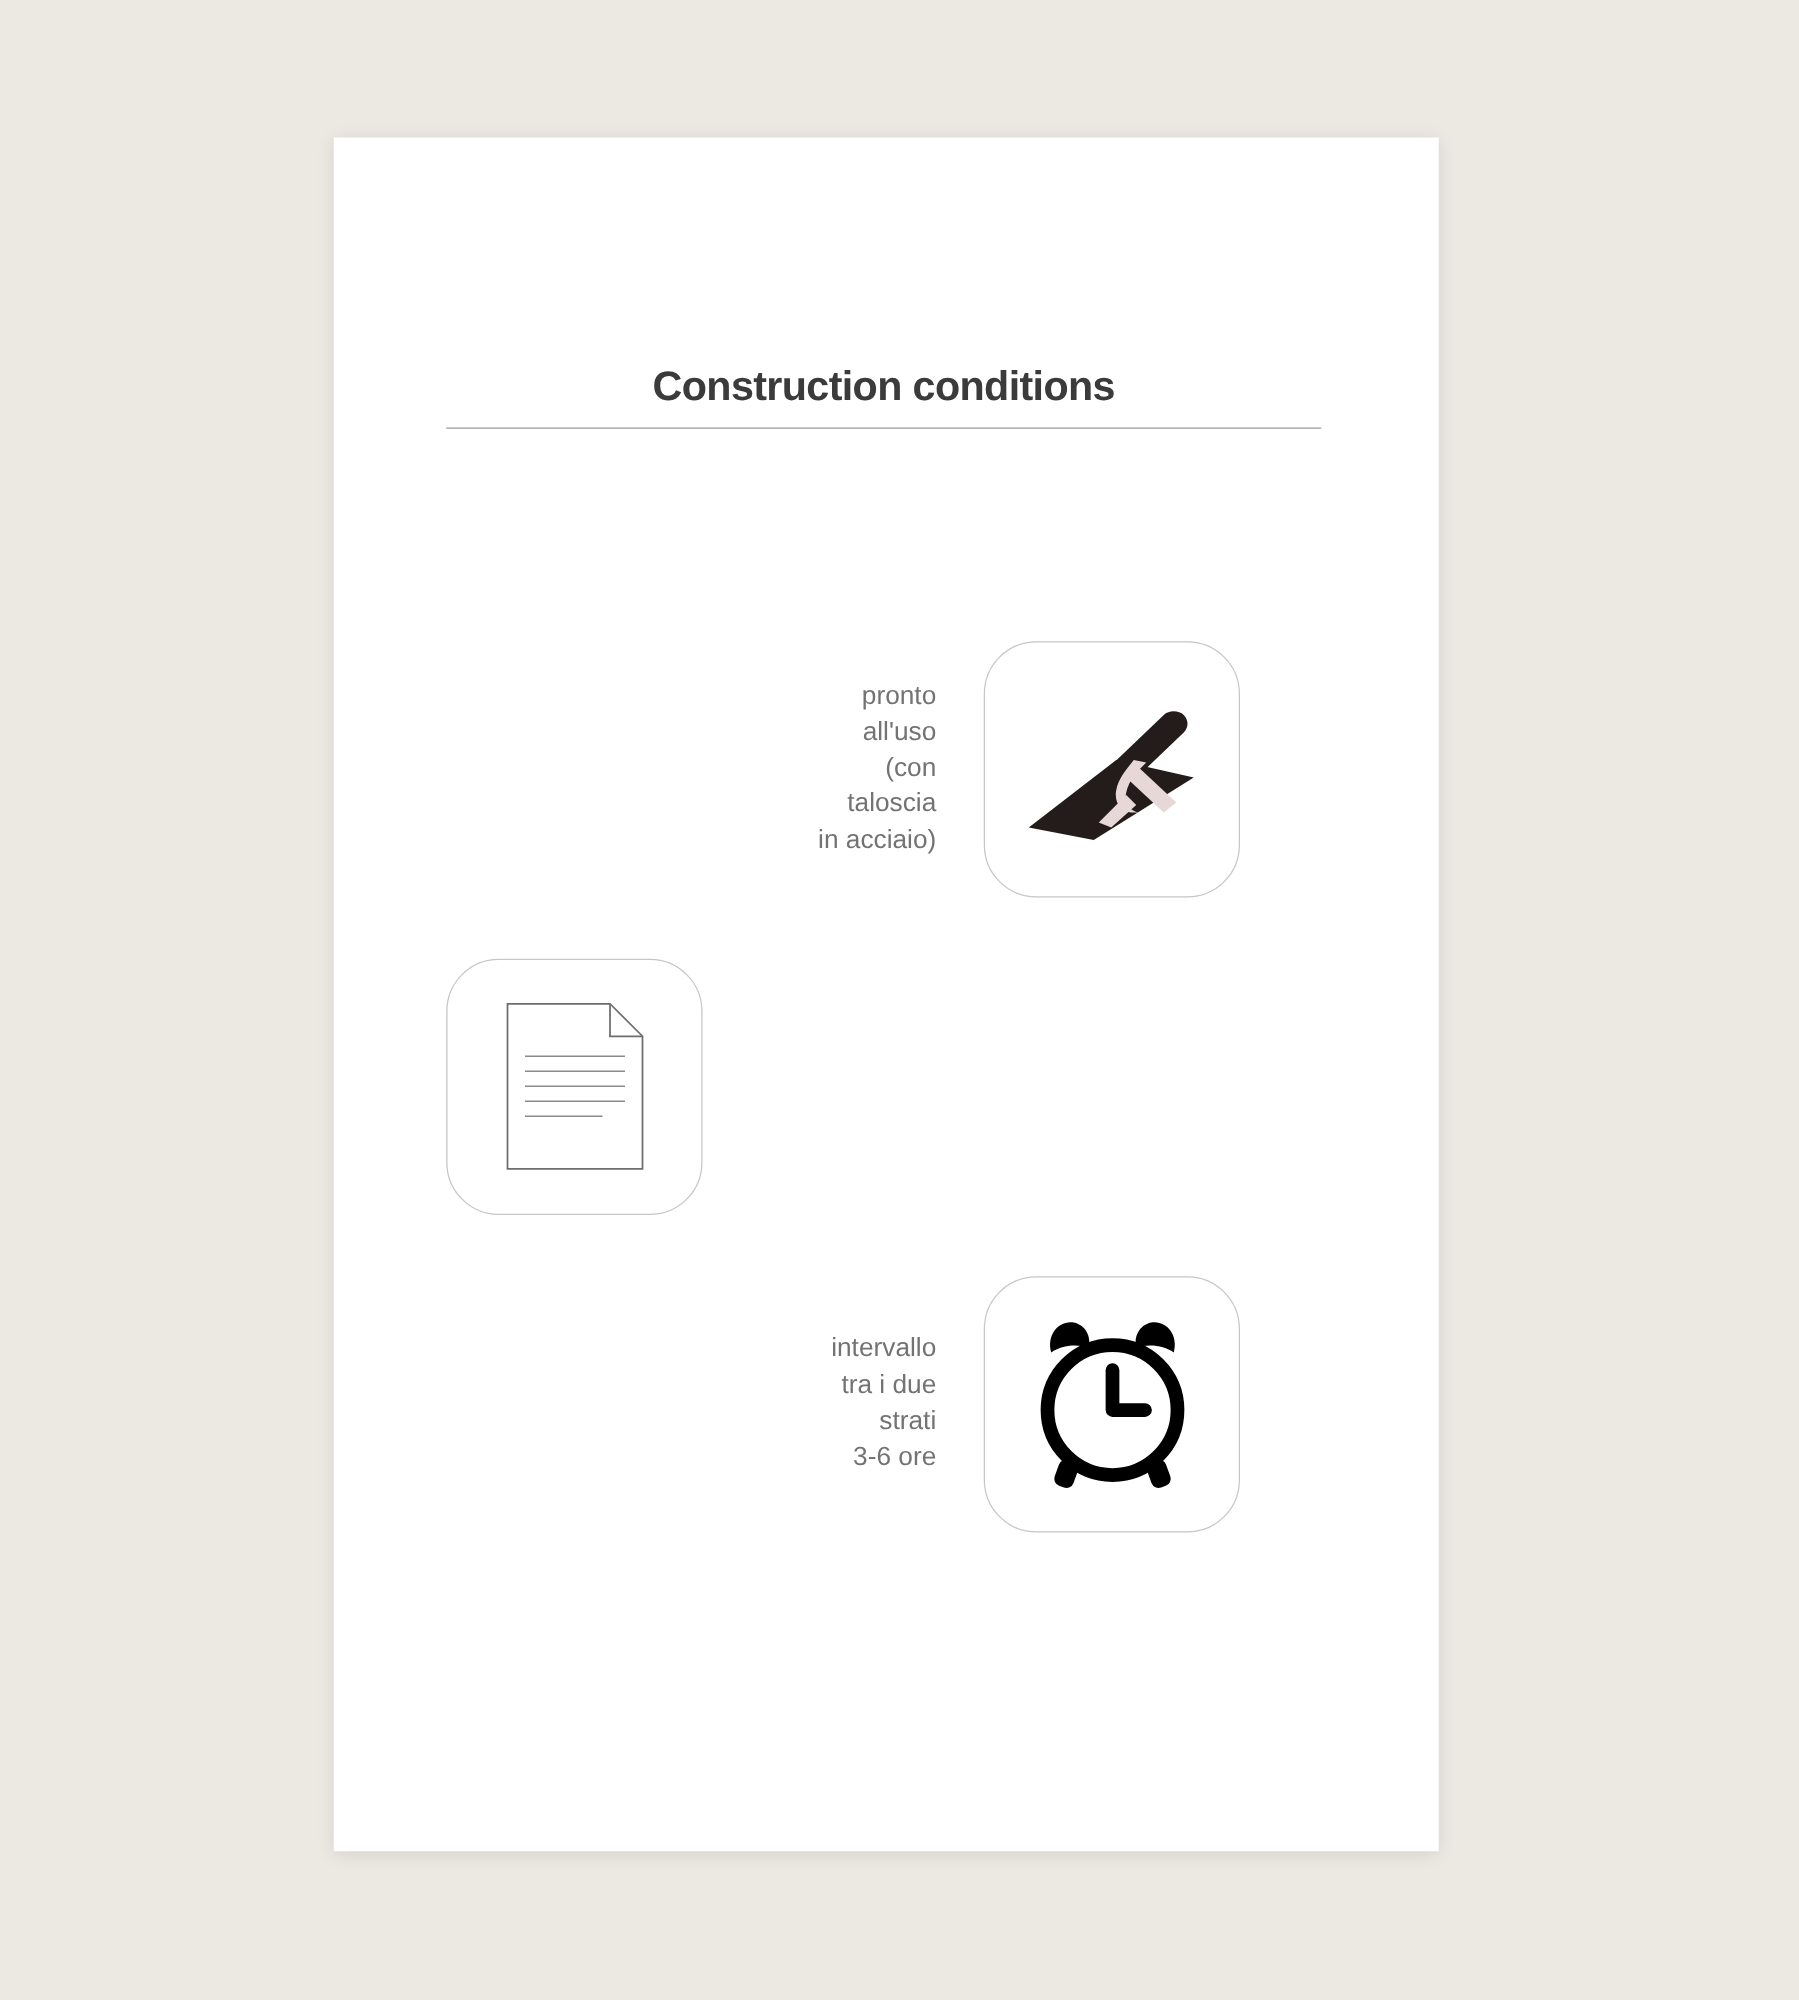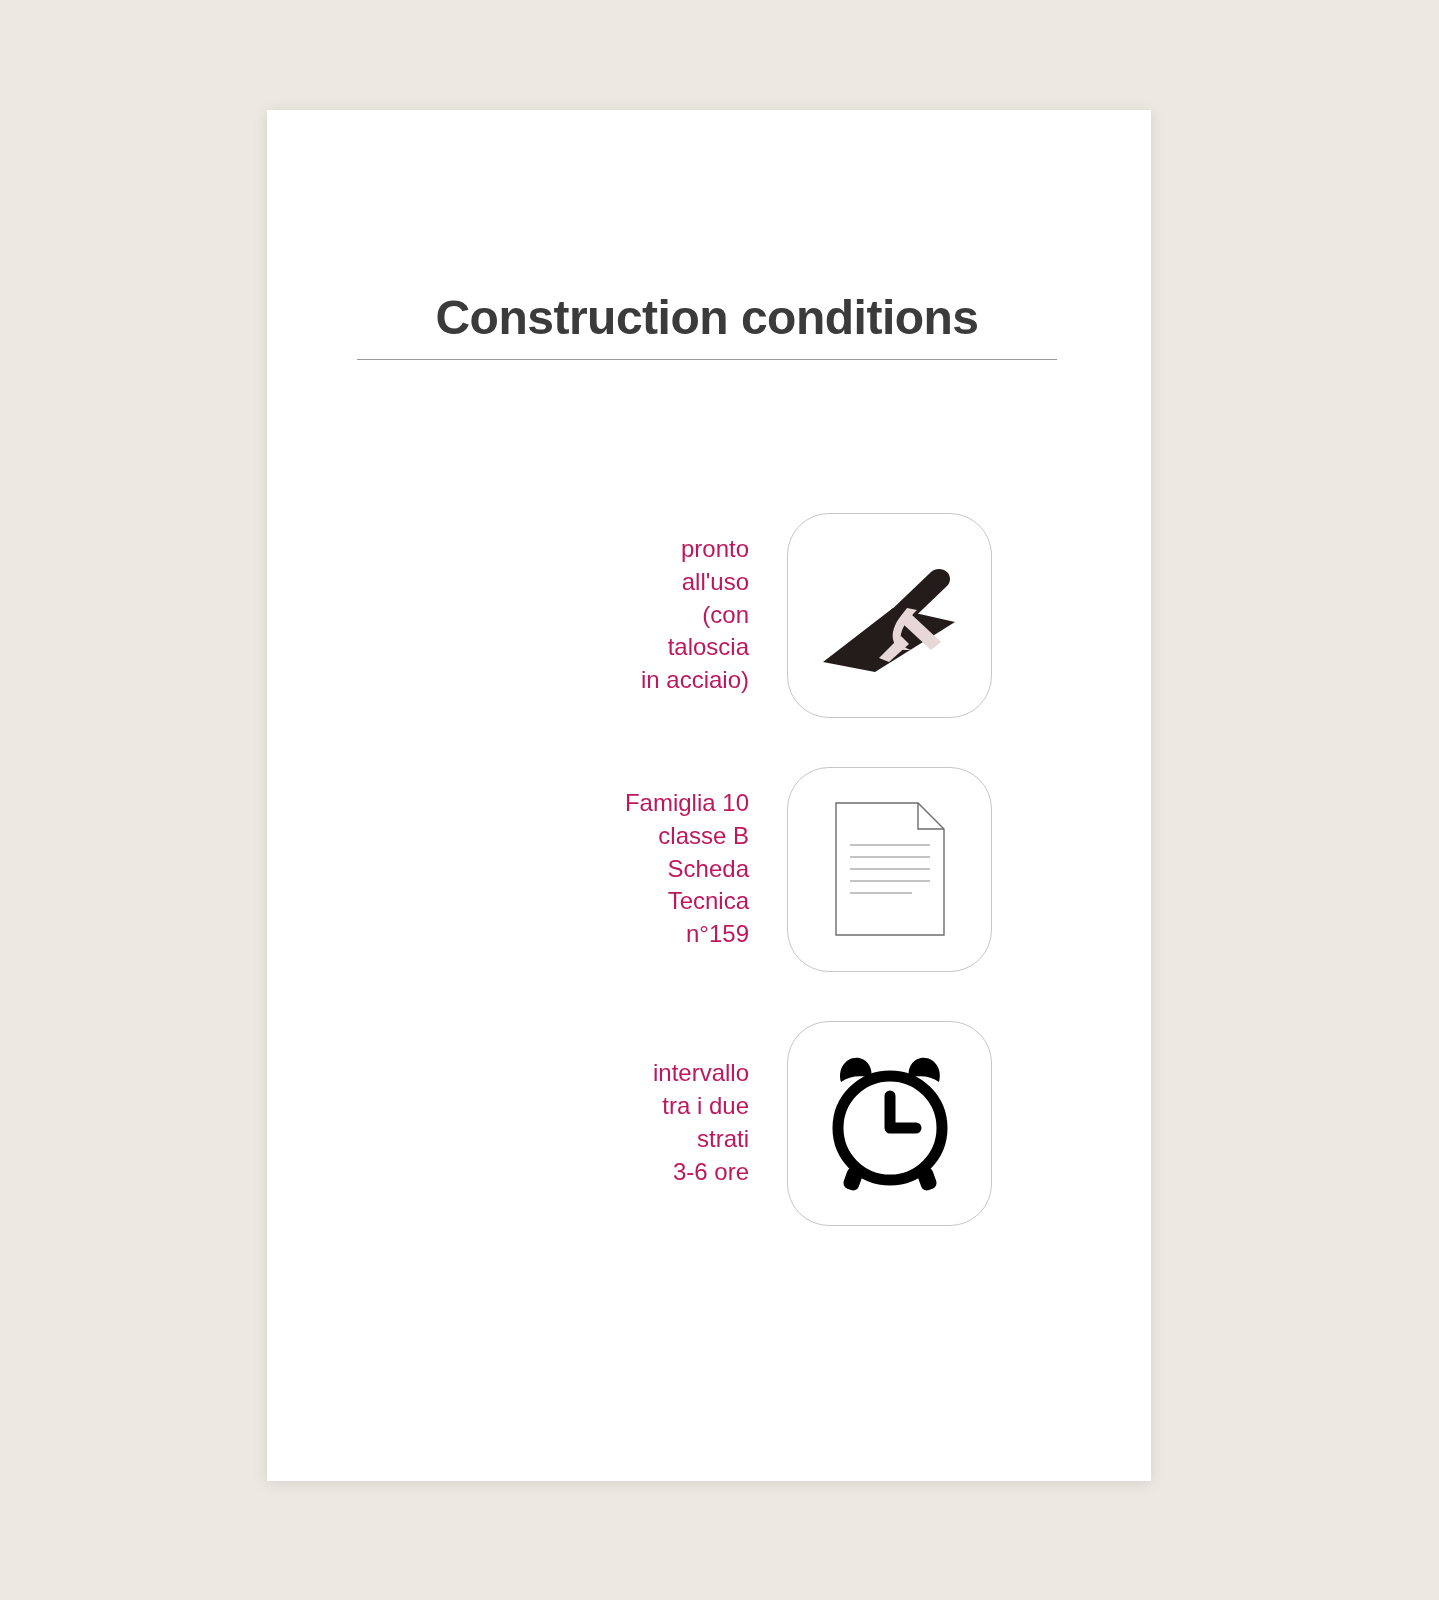--- a/index.html
+++ b/index.html
@@ -23,21 +23,21 @@
     box-shadow: 0 2px 14px rgba(0,0,0,0.10);
   }
   .title-block {
     position: absolute;
     left: 90px;
     top: 180px;
     width: 700px;
     text-align: center;
   }
   .page-title {
-    font-size: 48px;
+    font-size: 33px;
     font-weight: bold;
     color: #3b3b3b;
     letter-spacing: -0.5px;
     line-height: 1.15;
     margin: 0;
     white-space: nowrap;
   }
   .title-rule {
     margin-top: 14px;
     height: 1px;
@@ -55,23 +55,23 @@
     align-items: center;
     justify-content: flex-start;
     margin-bottom: 44px;
     min-height: 210px;
   }
   .row-label {
     width: 430px;
     text-align: right;
     padding-right: 38px;
     box-sizing: border-box;
-    font-size: 24px;
+    font-size: 21px;
     line-height: 1.37;
-    color: #be185d;
+    color: #737373;
     font-weight: 400;
     white-space: pre-line;
   }
   .row-icon {
     width: 210px;
     display: flex;
     align-items: center;
     justify-content: flex-start;
   }
   .icon-tile {
@@ -116,25 +116,20 @@
               <path d="M92,58 C86,66 80,72 78,82 C76,92 82,100 90,100 L96,100 C88,98 84,92 86,84 C88,74 96,66 102,60 Z" fill="#e7d7d7"></path>
               <path d="M96,64 L126,92 L116,100 L88,74 Z" fill="#e7d7d7"></path>
               <path d="M86,86 L64,108 L74,112 L94,94 Z" fill="#e7d7d7"></path>
             </svg>
           </span>
         </div>
       </div>
     </div>
 
     <div class="row">
-      <div class="row-label">Famiglia 10
-classe B
-Scheda
-Tecnica
-n°159</div>
       <div class="row-icon">
         <div class="icon-tile">
           <span>
             <svg width="116" height="140" viewBox="0 0 116 140">
               <path d="M4,4 L86,4 L112,30 L112,136 L4,136 Z" fill="#ffffff" stroke="#6d6d6d" stroke-width="1.4"></path>
               <path d="M86,4 L86,30 L112,30" fill="none" stroke="#6d6d6d" stroke-width="1.4"></path>
               <g stroke="#8a8a8a" stroke-width="1.2">
                 <line x1="18" y1="46" x2="98" y2="46"></line>
                 <line x1="18" y1="58" x2="98" y2="58"></line>
                 <line x1="18" y1="70" x2="98" y2="70"></line>

